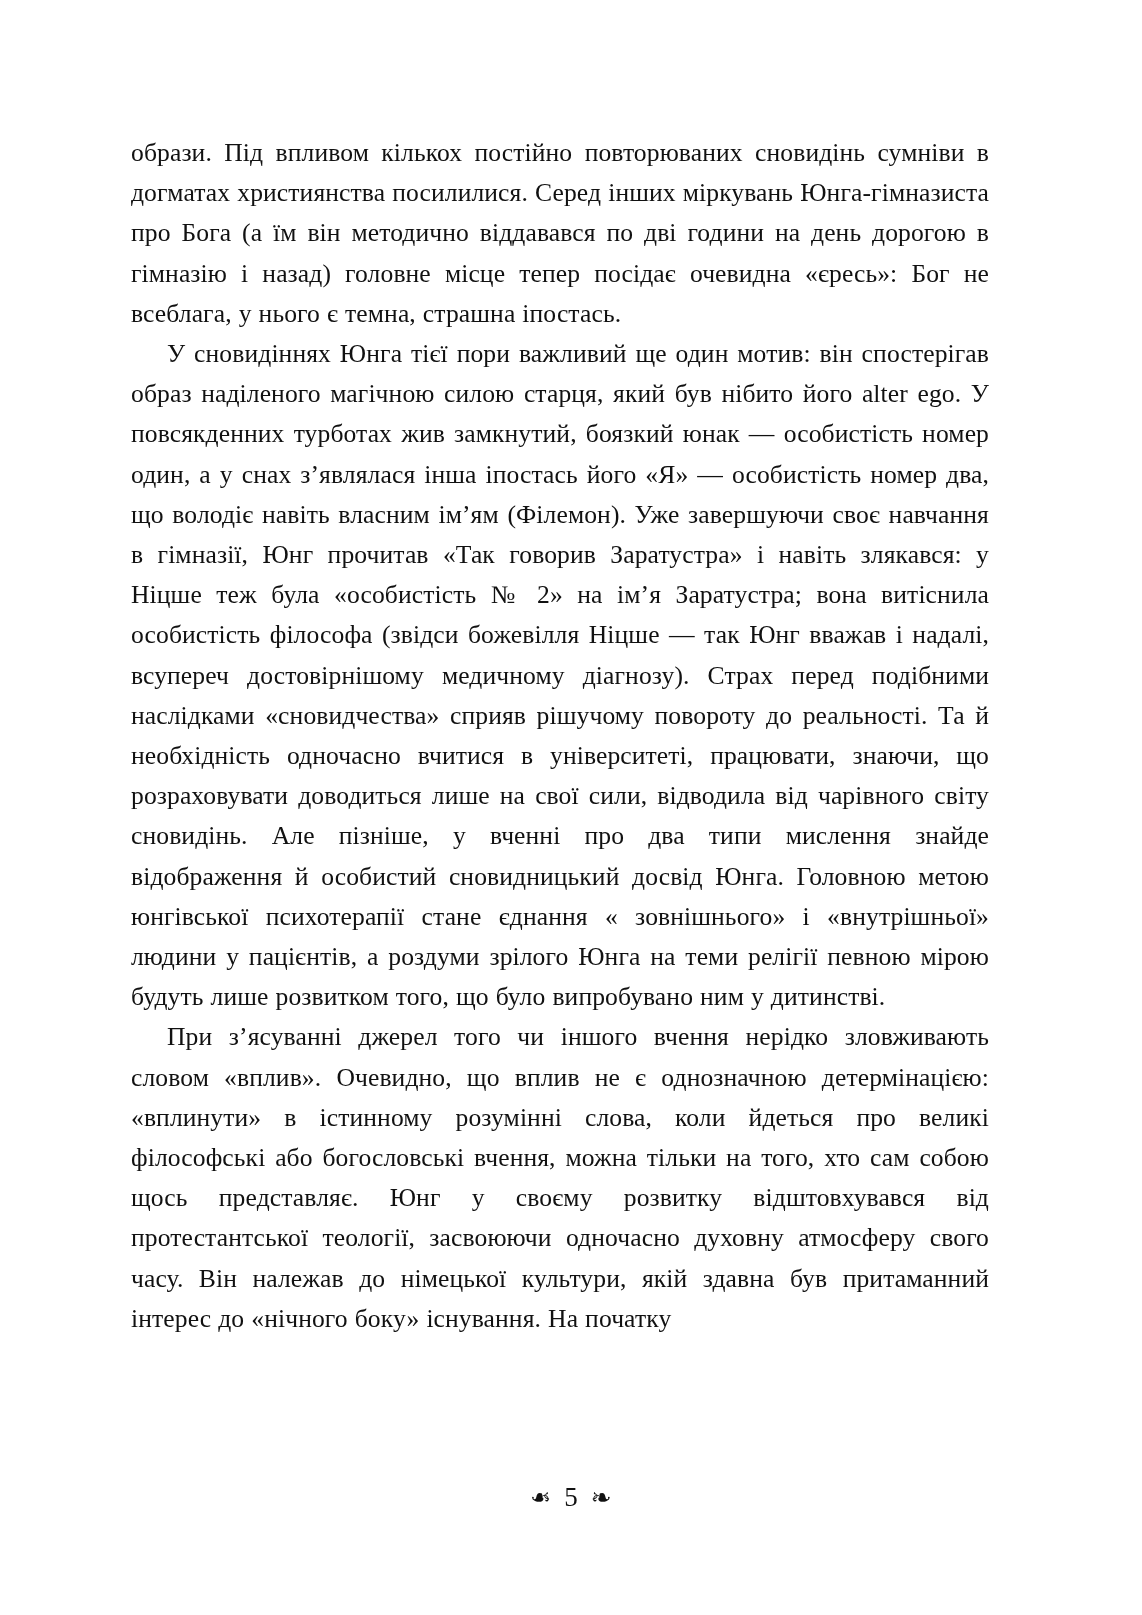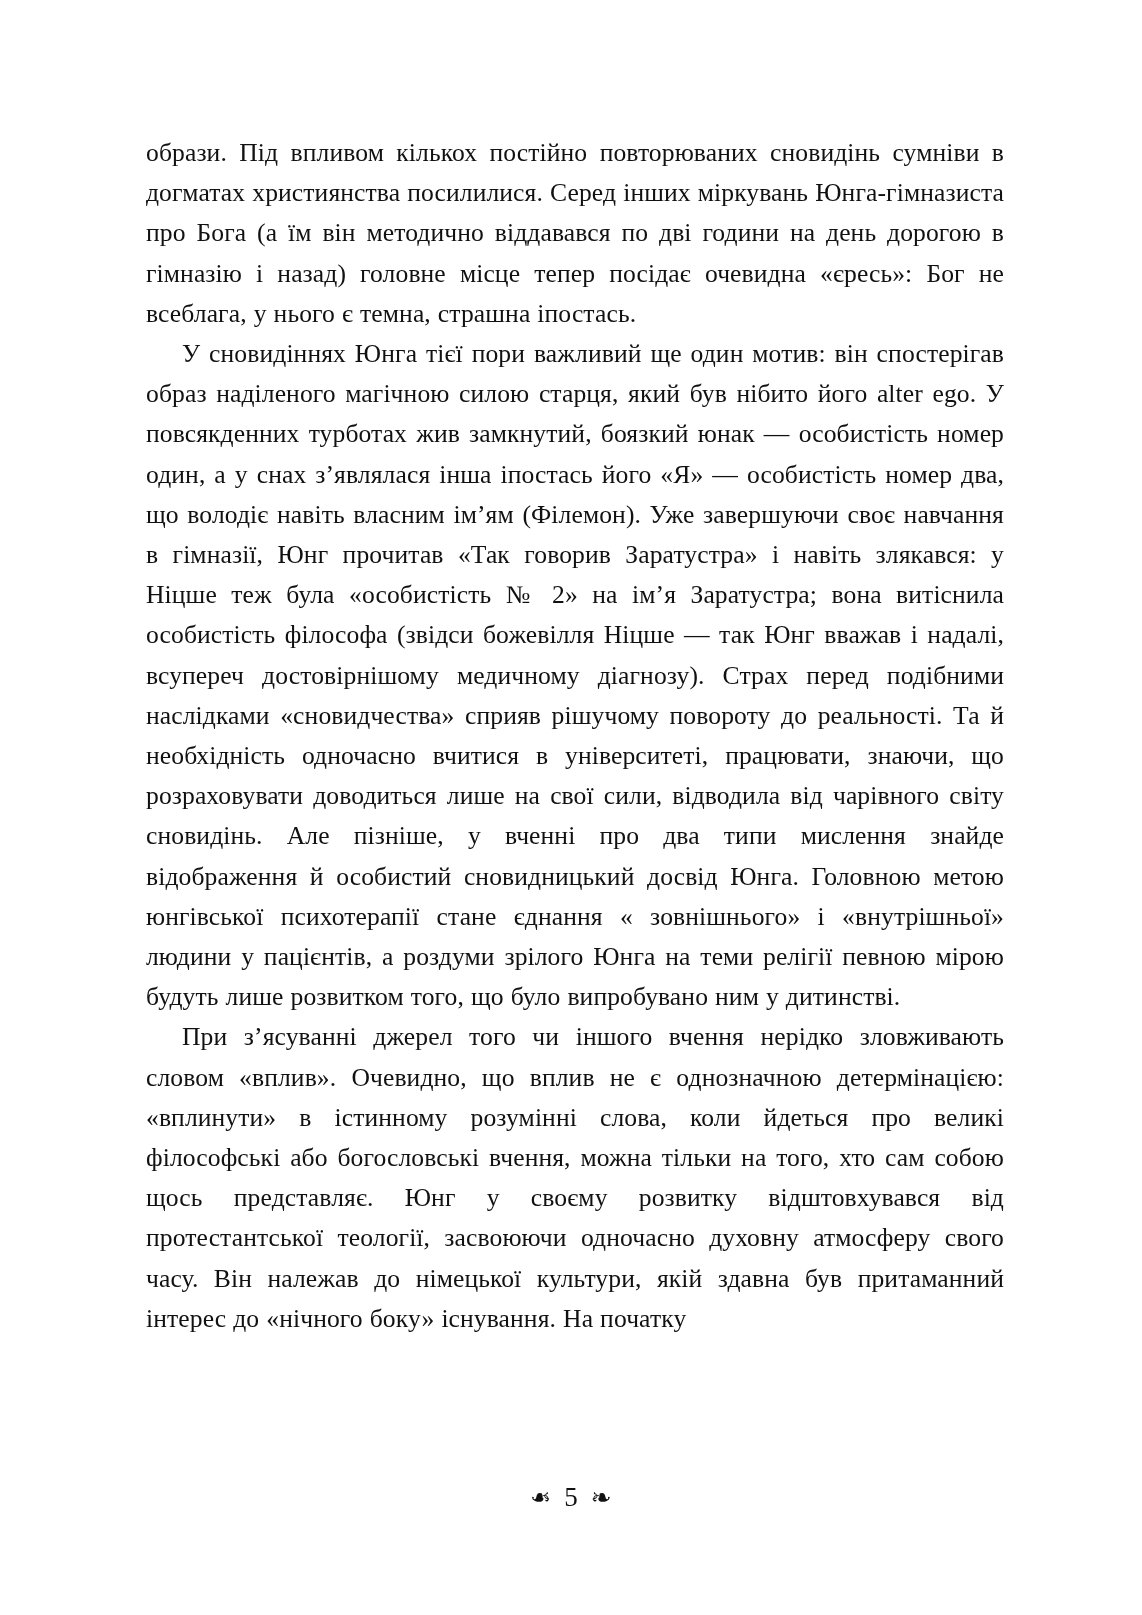--- a/index.html
+++ b/index.html
@@ -12,21 +12,21 @@
     position: relative;
     width: 1142px;
     height: 1615px;
     background: #ffffff;
     margin: 0 auto;
     overflow: hidden;
     box-sizing: border-box;
   }
   .text-column {
     position: absolute;
-    left: 146px;
+    left: 131px;
     top: 133px;
     width: 858px;
   }
   .para {
     margin: 0;
     font-family: "Liberation Serif", "DejaVu Serif", serif;
     font-size: 25.6px;
     line-height: 40.2px;
     color: #111111;
     text-align: justify;

